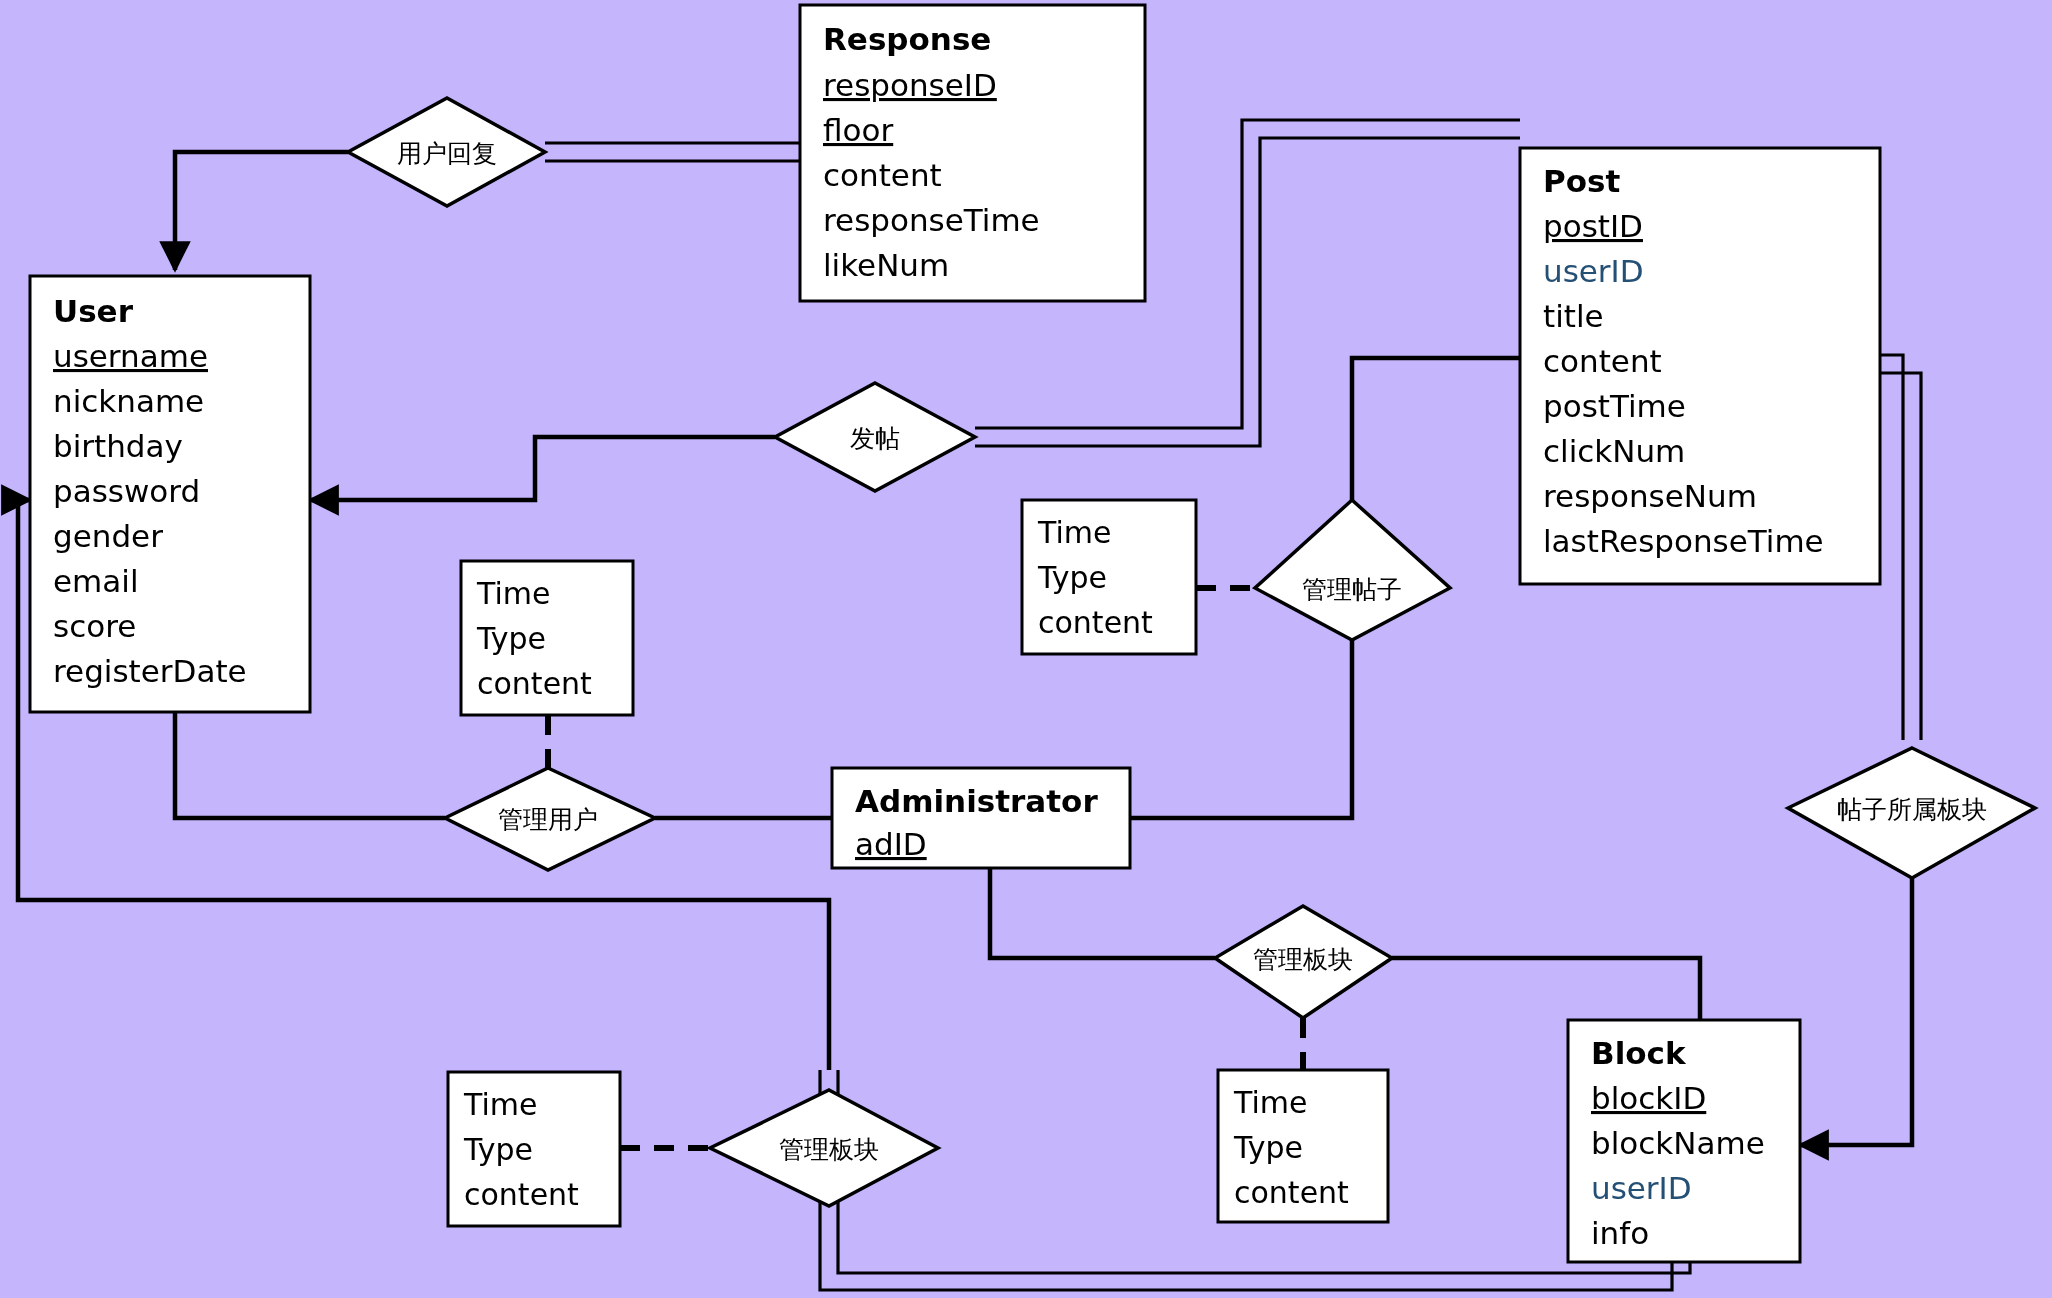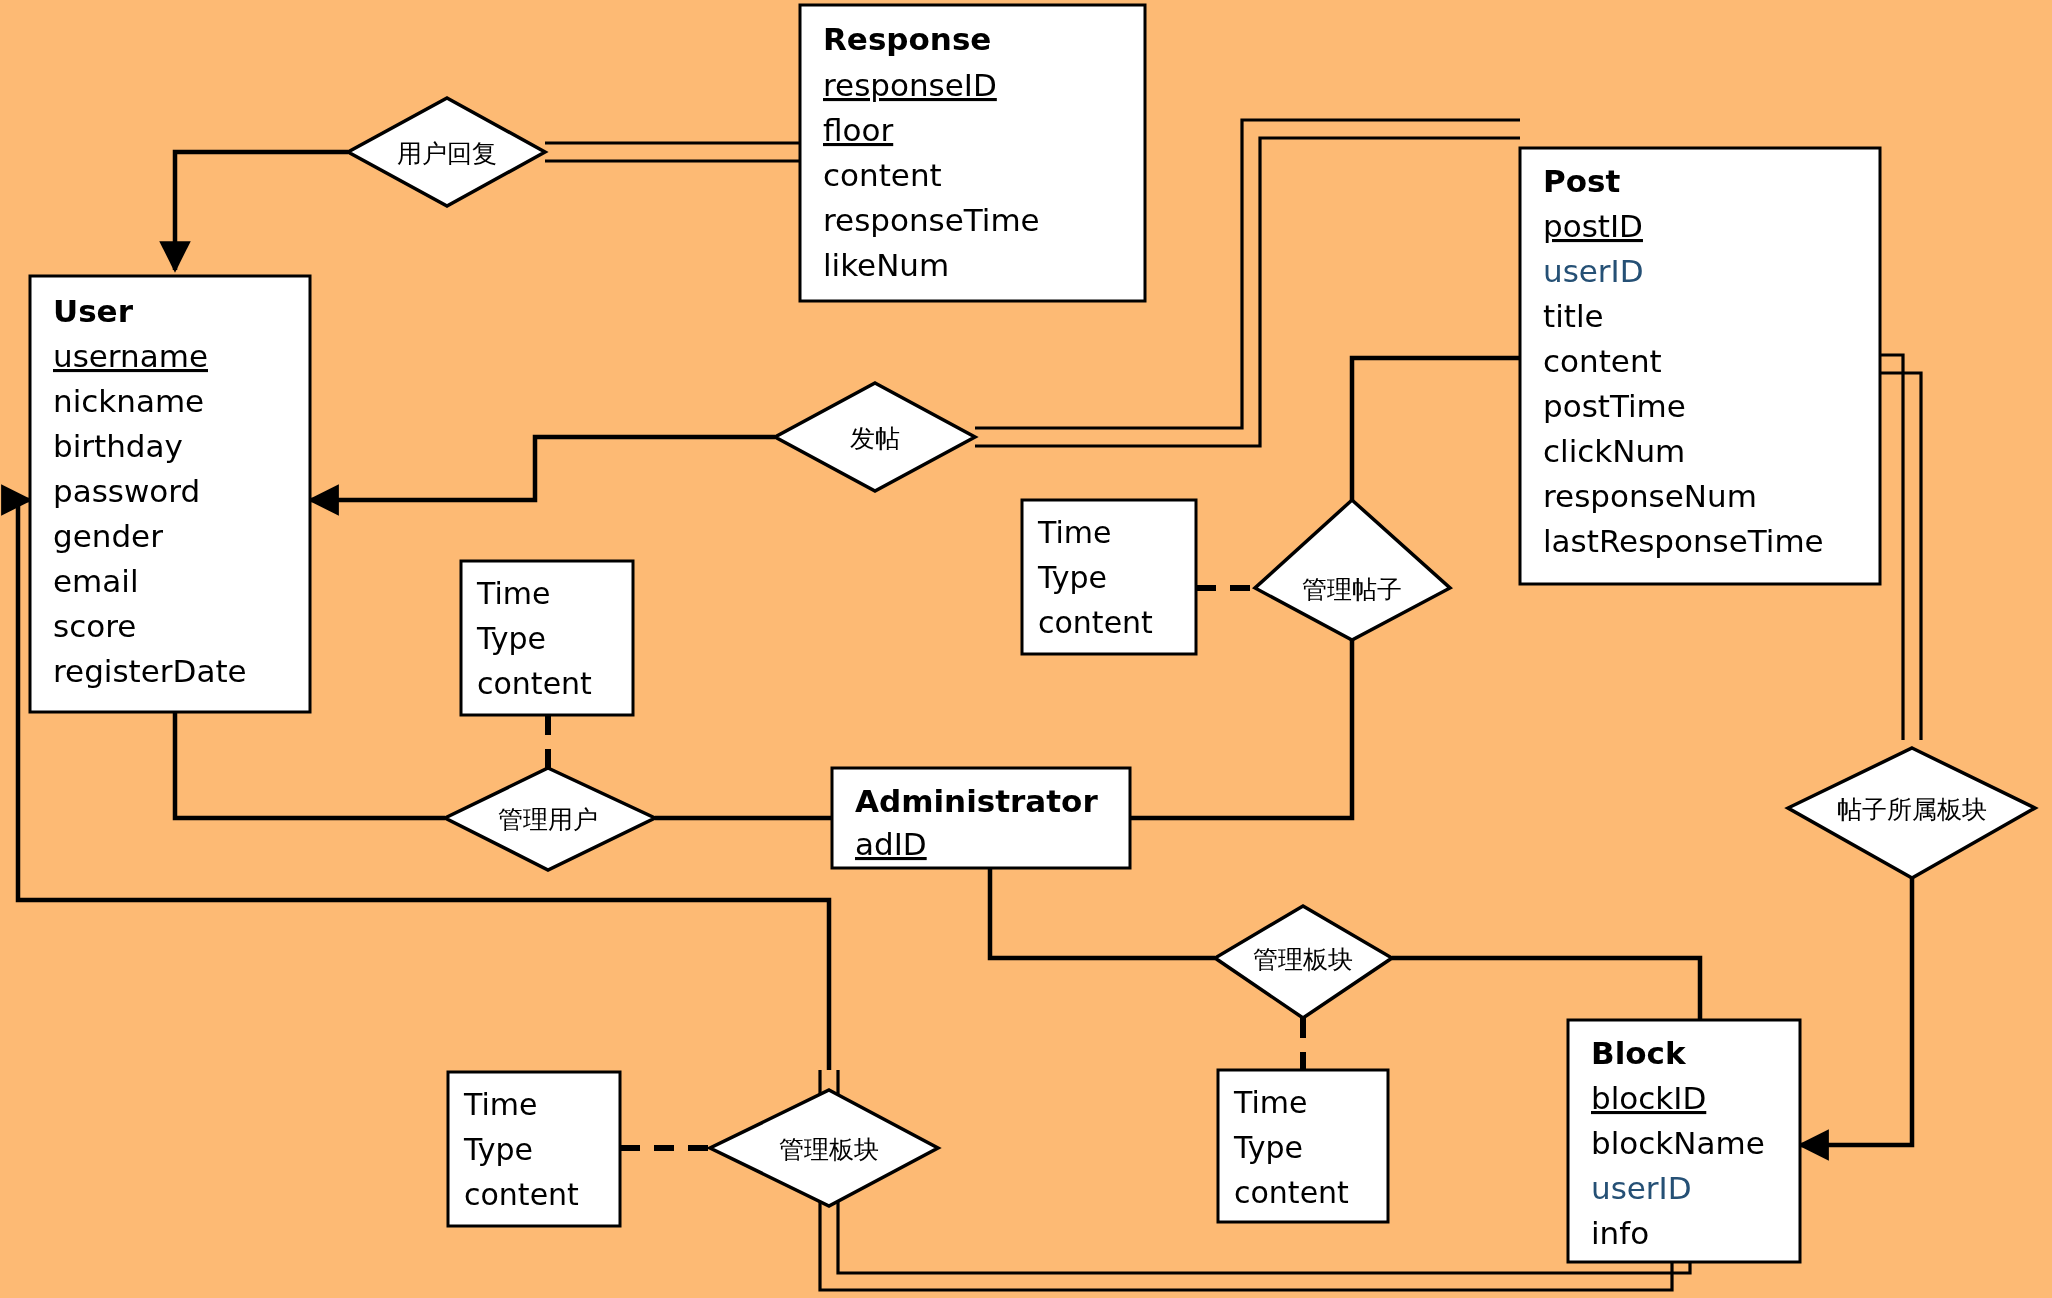--- a/index.html
+++ b/index.html
@@ -10,21 +10,21 @@
   body {
     width: 2052px;
     height: 1298px;
     font-family: "DejaVu Sans", "Liberation Sans", sans-serif;
     overflow: hidden;
   }
   #er-root {
     position: relative;
     width: 2052px;
     height: 1298px;
-    background: #fdba74;
+    background: #c4b5fd;
   }
   svg#er-canvas {
     position: absolute;
     top: 0;
     left: 0;
     width: 2052px;
     height: 1298px;
   }
   .ent-box {
     fill: #ffffff;

